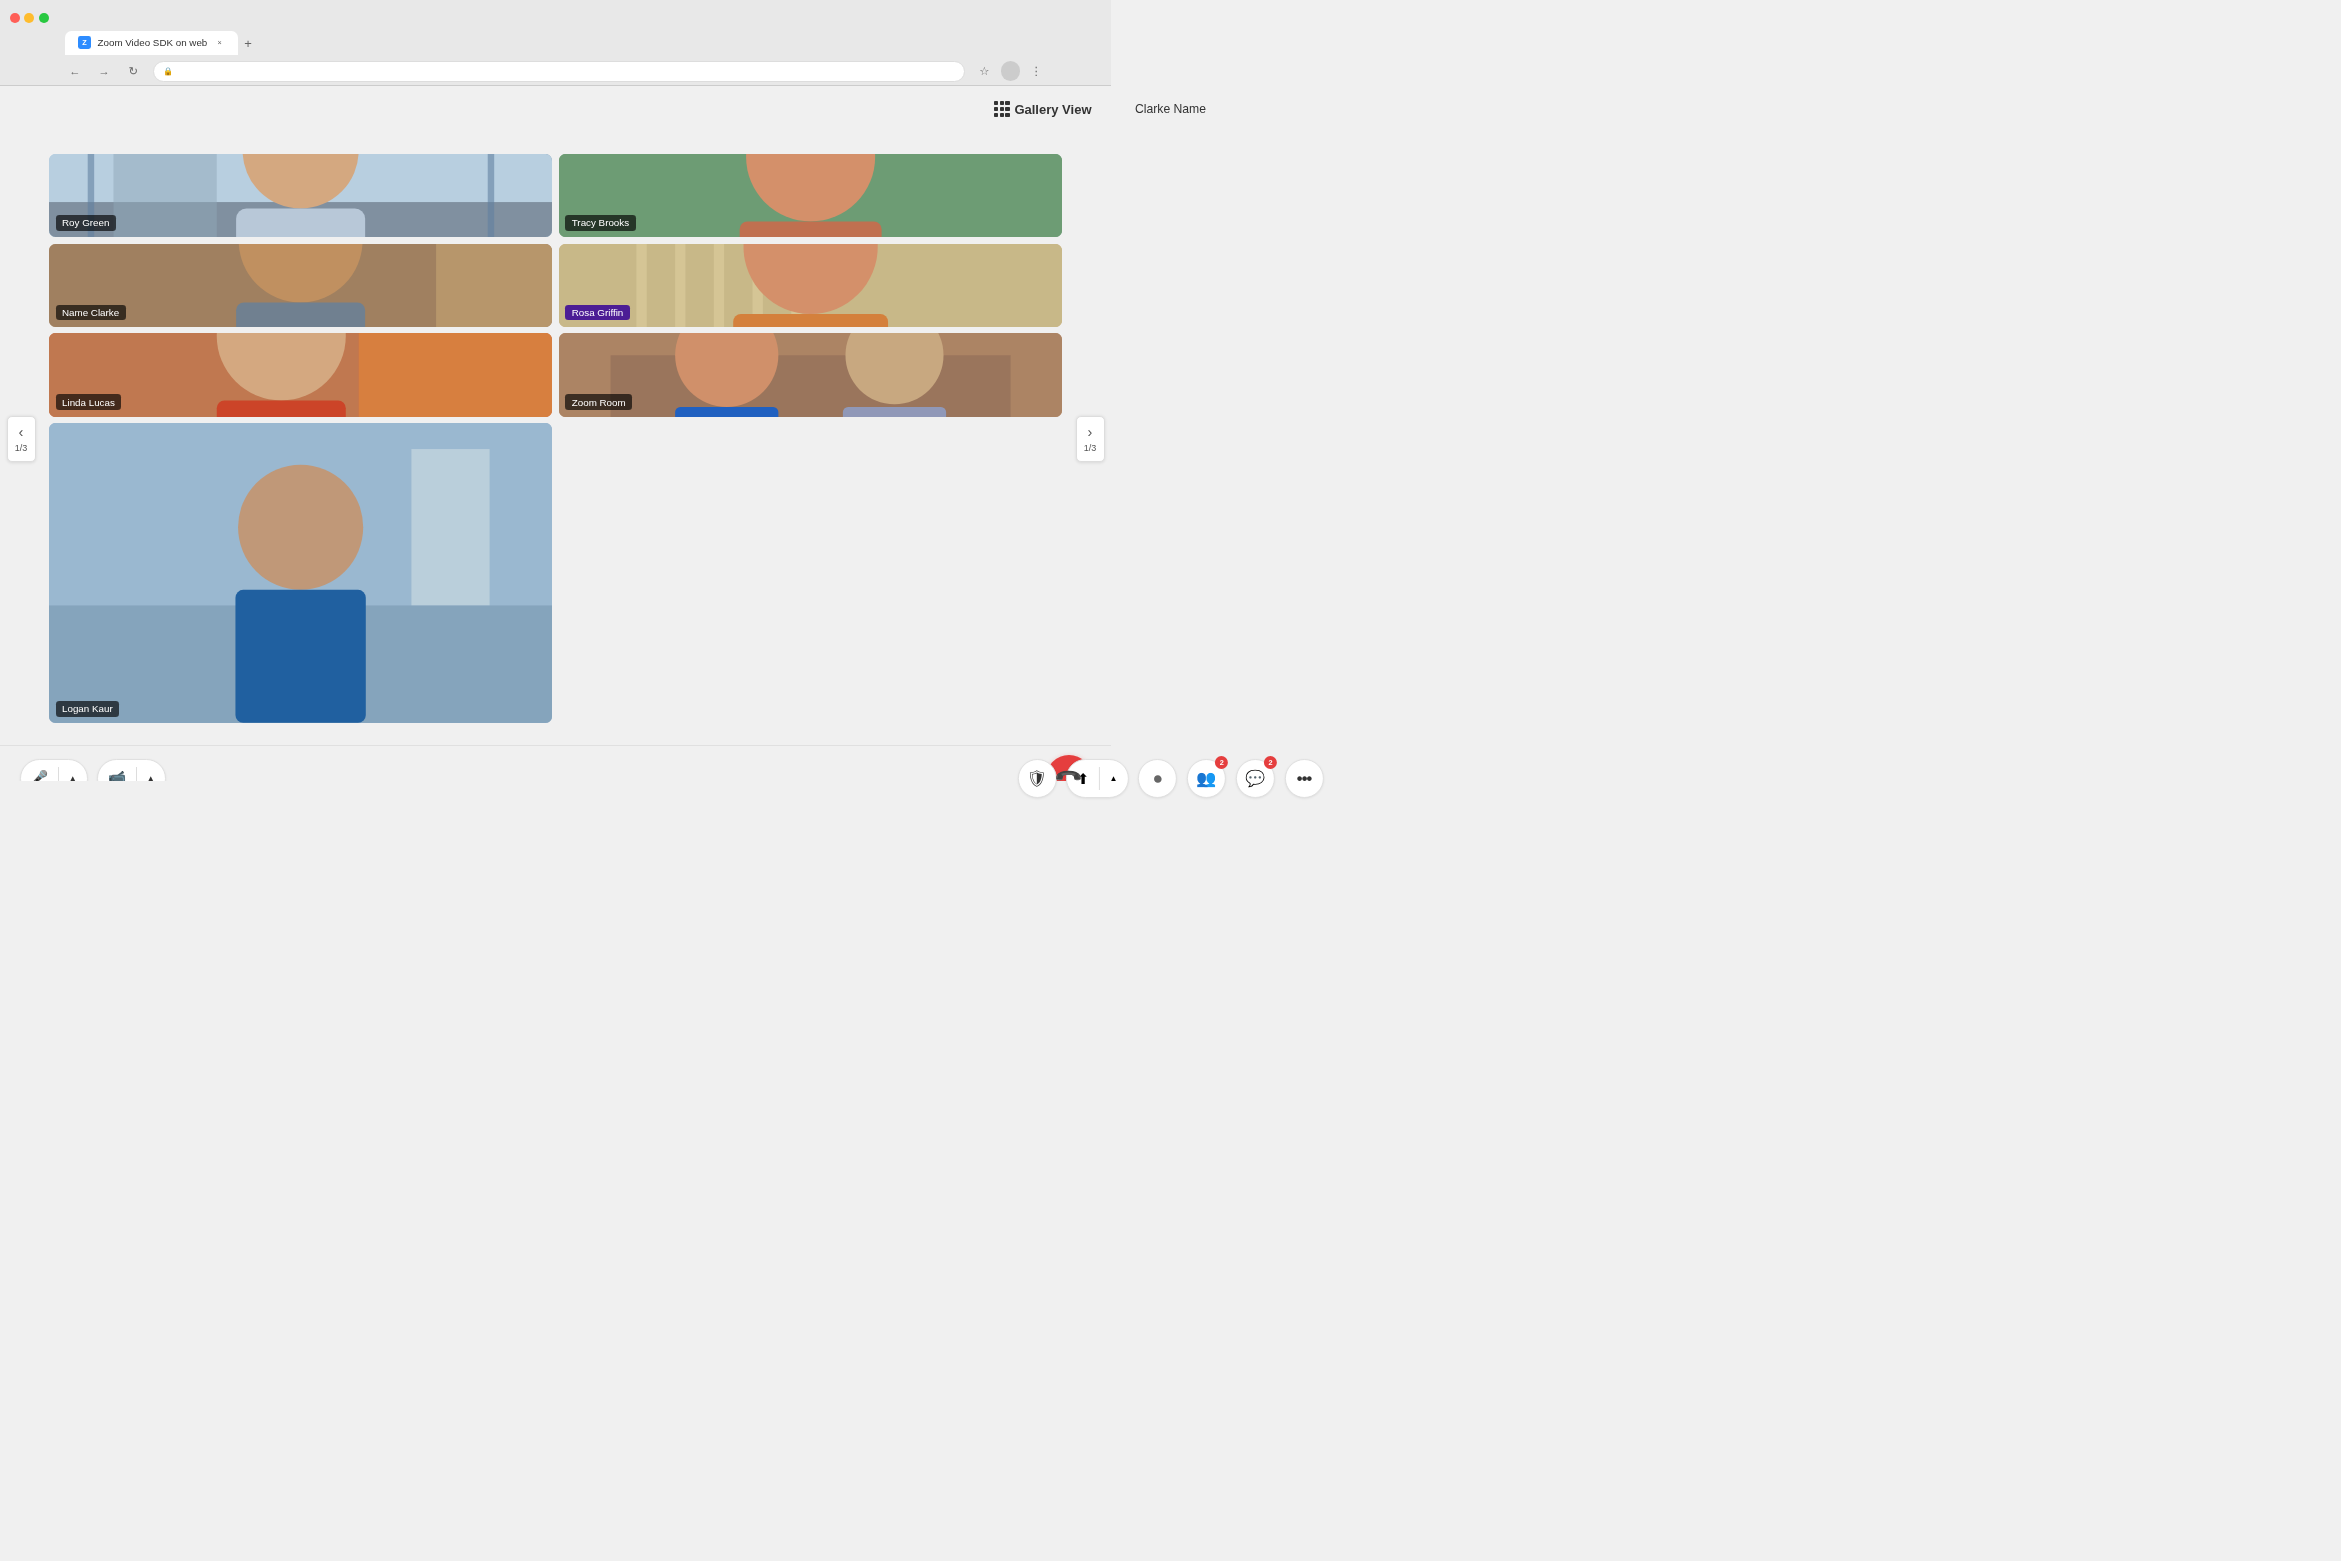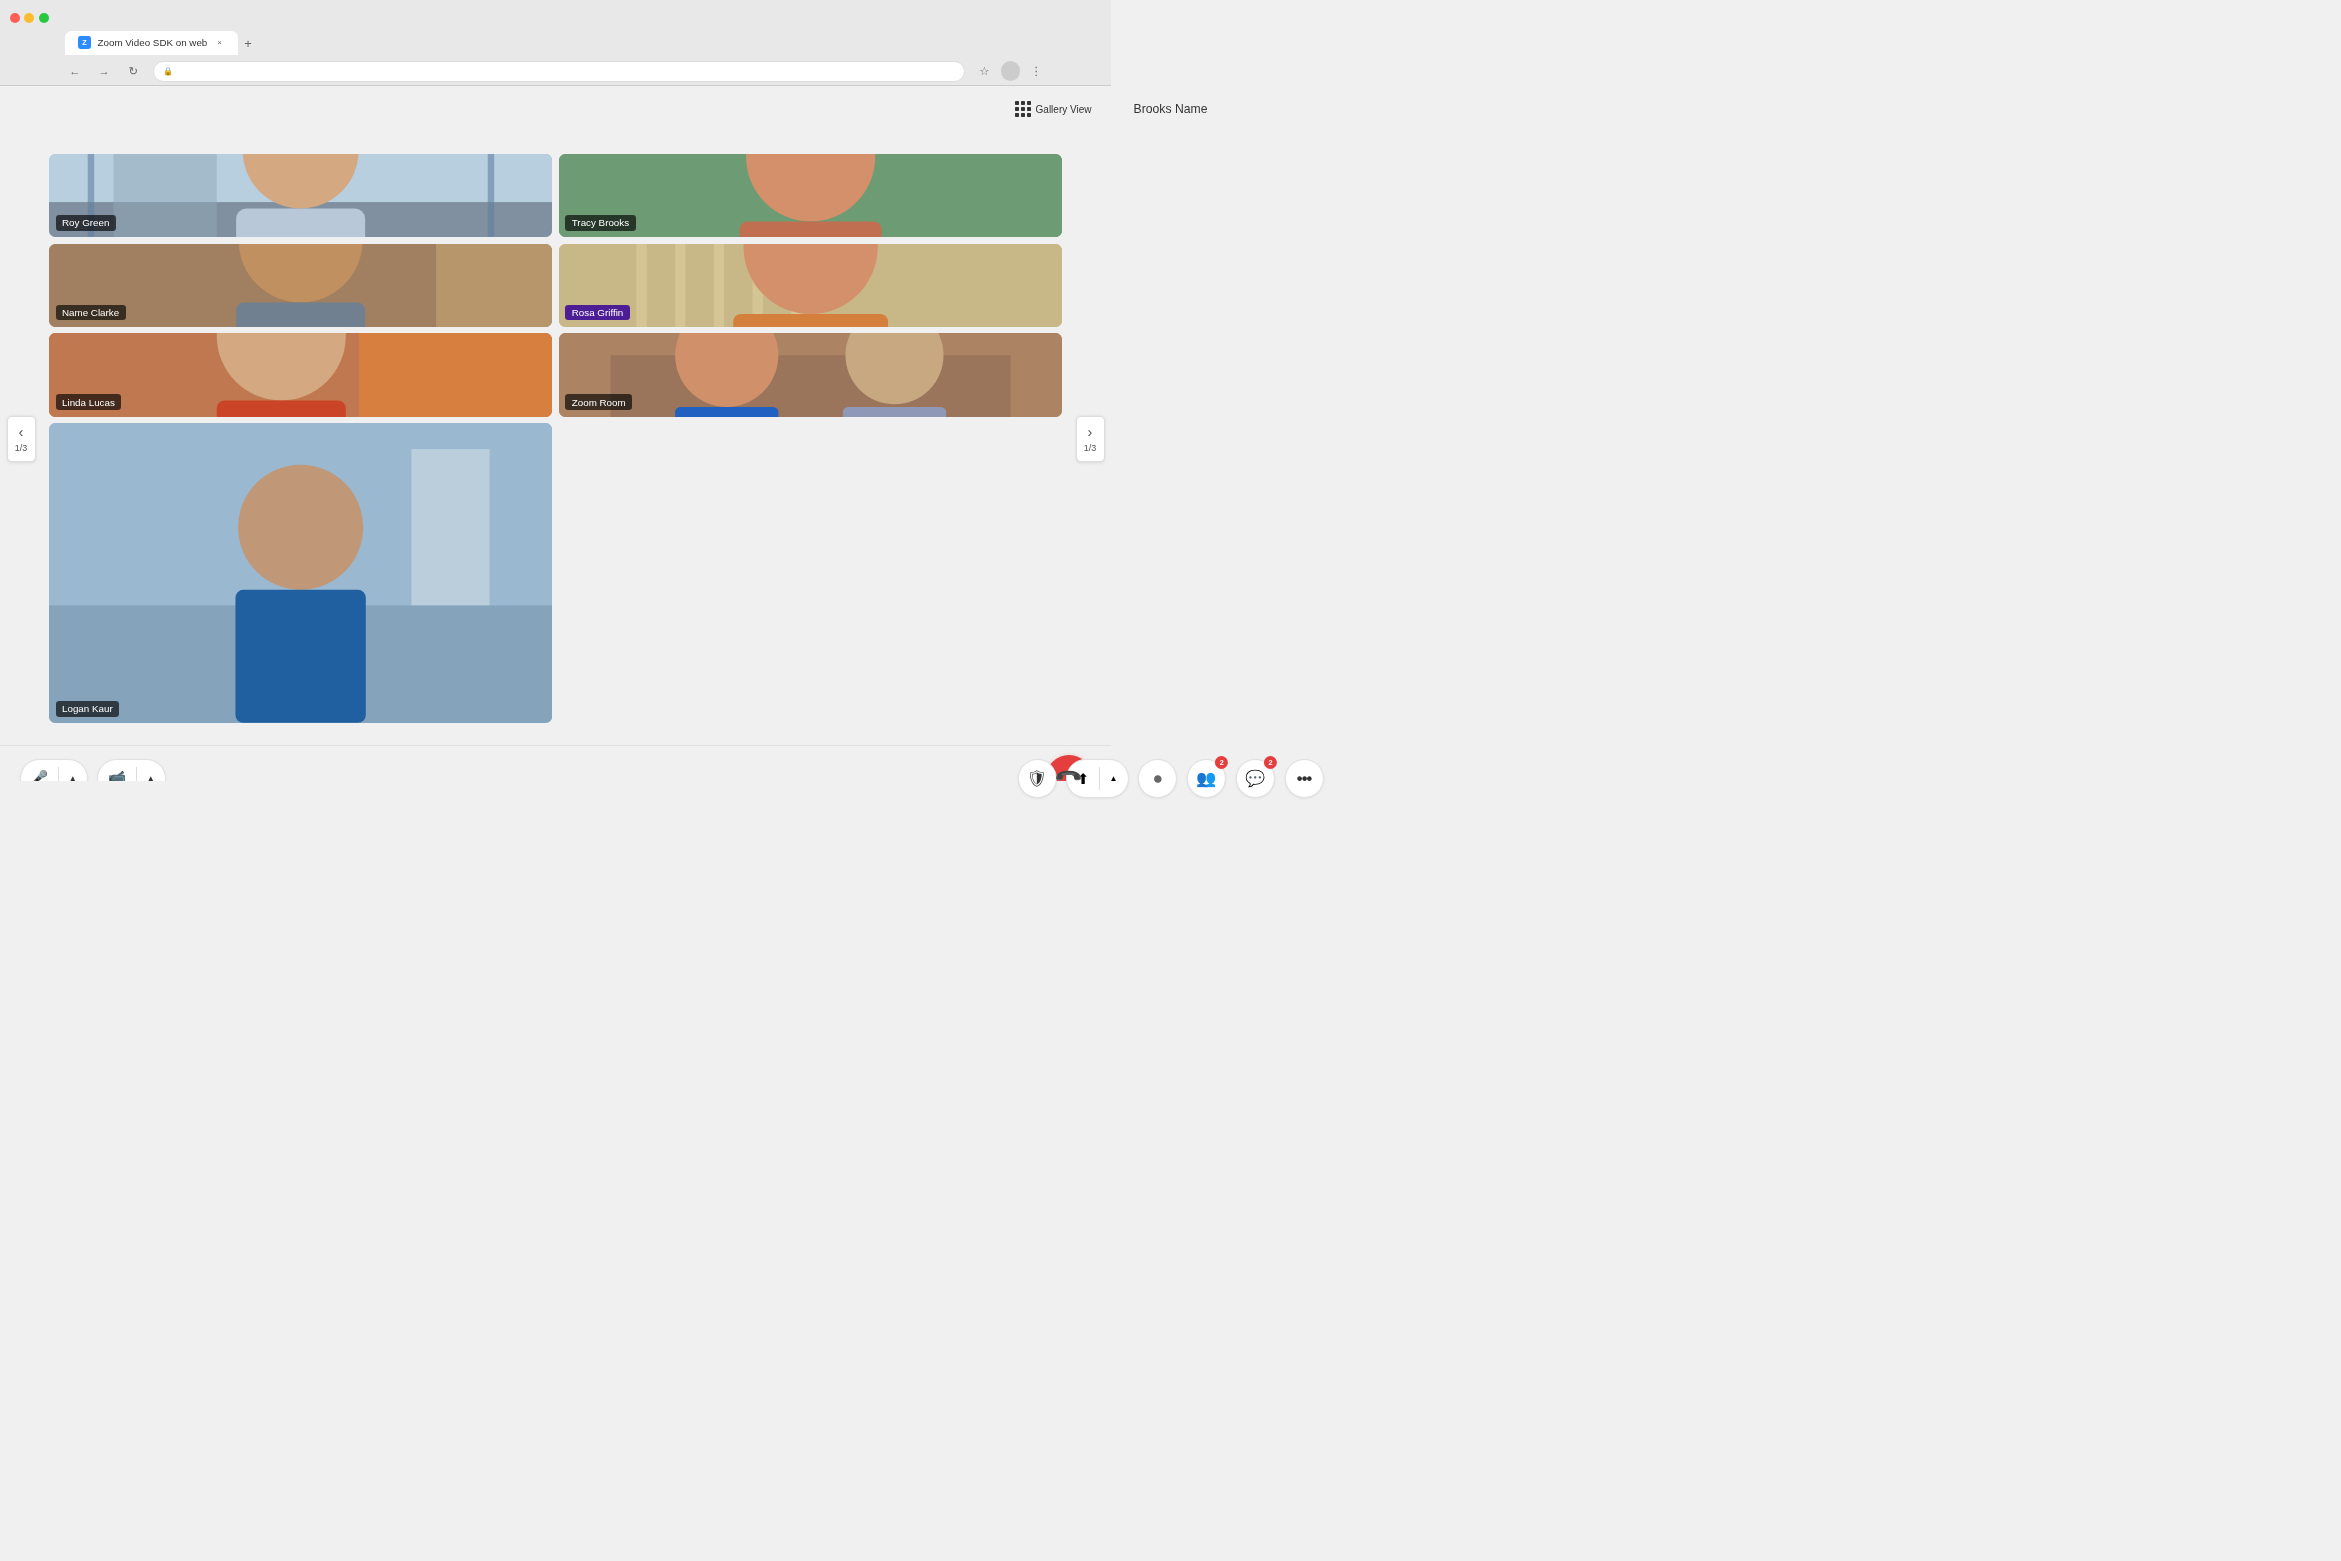--- a/index.html
+++ b/index.html
@@ -27,21 +27,21 @@
     .action-btn { background: none; border: none; cursor: pointer; color: #666; font-size: 11.4px; width: 19.5px; height: 19.5px; display: flex; align-items: center; justify-content: center; }
 
     
     .meeting-container { background: #f0f0f0; height: calc(781px - 57px); display: flex; flex-direction: column; }
 
     
     .meeting-header { height: 46px; display: flex; align-items: center; justify-content: space-between; padding: 0 19.5px; background: #f0f0f0; }
     .gallery-view-btn { display: flex; align-items: center; gap: 4.9px; margin-left: auto; cursor: pointer; }
     .grid-icon { display: grid; grid-template-columns: repeat(3, 4.1px); gap: 1.6px; }
     .grid-dot { width: 4.1px; height: 4.1px; background: #333; border-radius: 0.8px; }
-    .gallery-label { font-size: 10px; color: #333; font-weight: 400; }
+    .gallery-label { font-size: 13px; color: #333; font-weight: 700; }
 
     
     .video-area { flex: 1; display: flex; align-items: center; position: relative; padding: 0 49px; }
     .nav-arrow { position: absolute; background: white; border: 0.8px solid #ddd; border-radius: 4.9px; width: 29px; height: 46px; display: flex; flex-direction: column; align-items: center; justify-content: center; cursor: pointer; gap: 3.3px; font-size: 11.4px; color: #555; z-index: 10; box-shadow: 0 0.8px 3.3px rgba(0,0,0,0.1); }
     .nav-arrow.left { left: 6.5px; }
     .nav-arrow.right { right: 6.5px; }
     .page-indicator { font-size: 9px; color: #555; }
 
     .video-grid { display: grid; grid-template-columns: repeat(2, 1fr); grid-template-rows: repeat(3, 1fr); gap: 6.5px; flex: 1; height: 569px; }
 
@@ -98,21 +98,21 @@
   <div class="address-actions">
     <button class="action-btn">☆</button>
     <div style="width:19.5px;height:19.5px;border-radius:50%;background:#ccc;"></div>
     <button class="action-btn">⋮</button>
   </div>
 </div>
 
 <div class="meeting-container">
 
   <div class="meeting-header">
-    <span style="font-size:12.2px;font-weight:500;color:#333;position:absolute;left:50%;transform:translateX(-50%);">Brooks Name</span>
+    <span style="font-size:12.2px;font-weight:500;color:#333;position:absolute;left:50%;transform:translateX(-50%);">Clarke Name</span>
     <div class="gallery-view-btn" style="margin-left:auto;">
       <div class="grid-icon">
         <div class="grid-dot"></div>
           <div class="grid-dot"></div>
           <div class="grid-dot"></div>
         <div class="grid-dot"></div>
           <div class="grid-dot"></div>
           <div class="grid-dot"></div>
         <div class="grid-dot"></div>
           <div class="grid-dot"></div>

